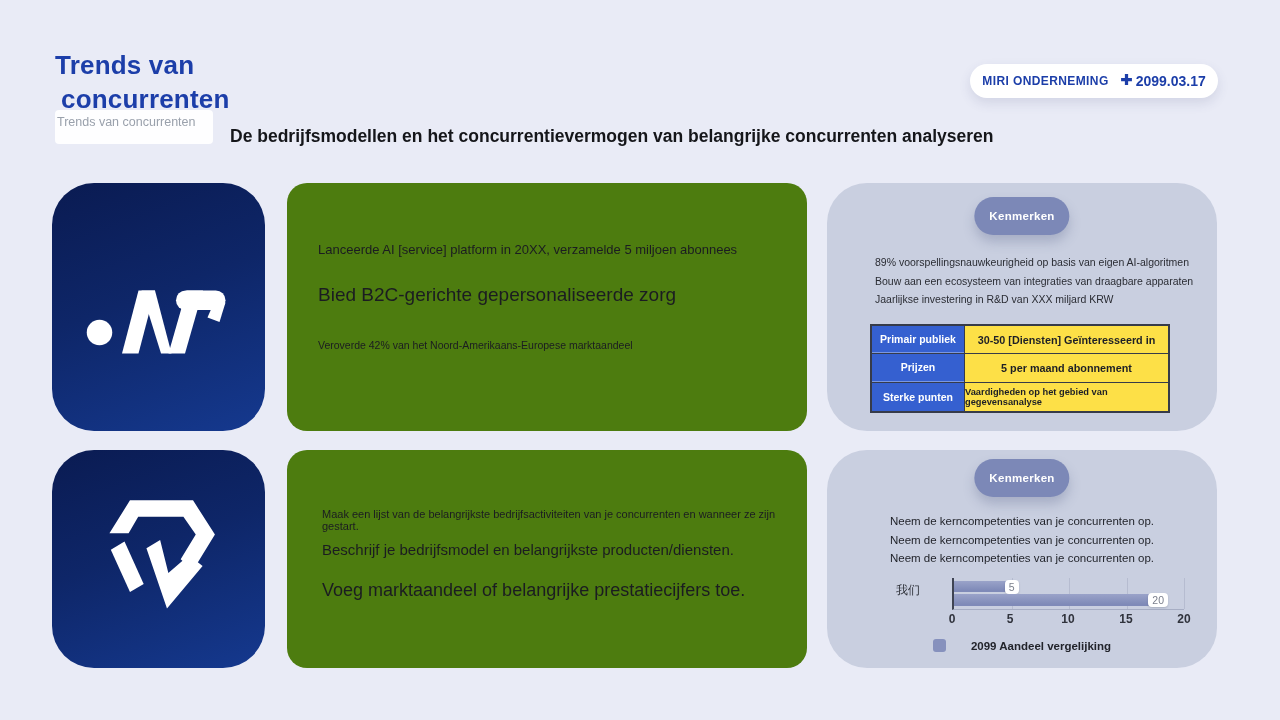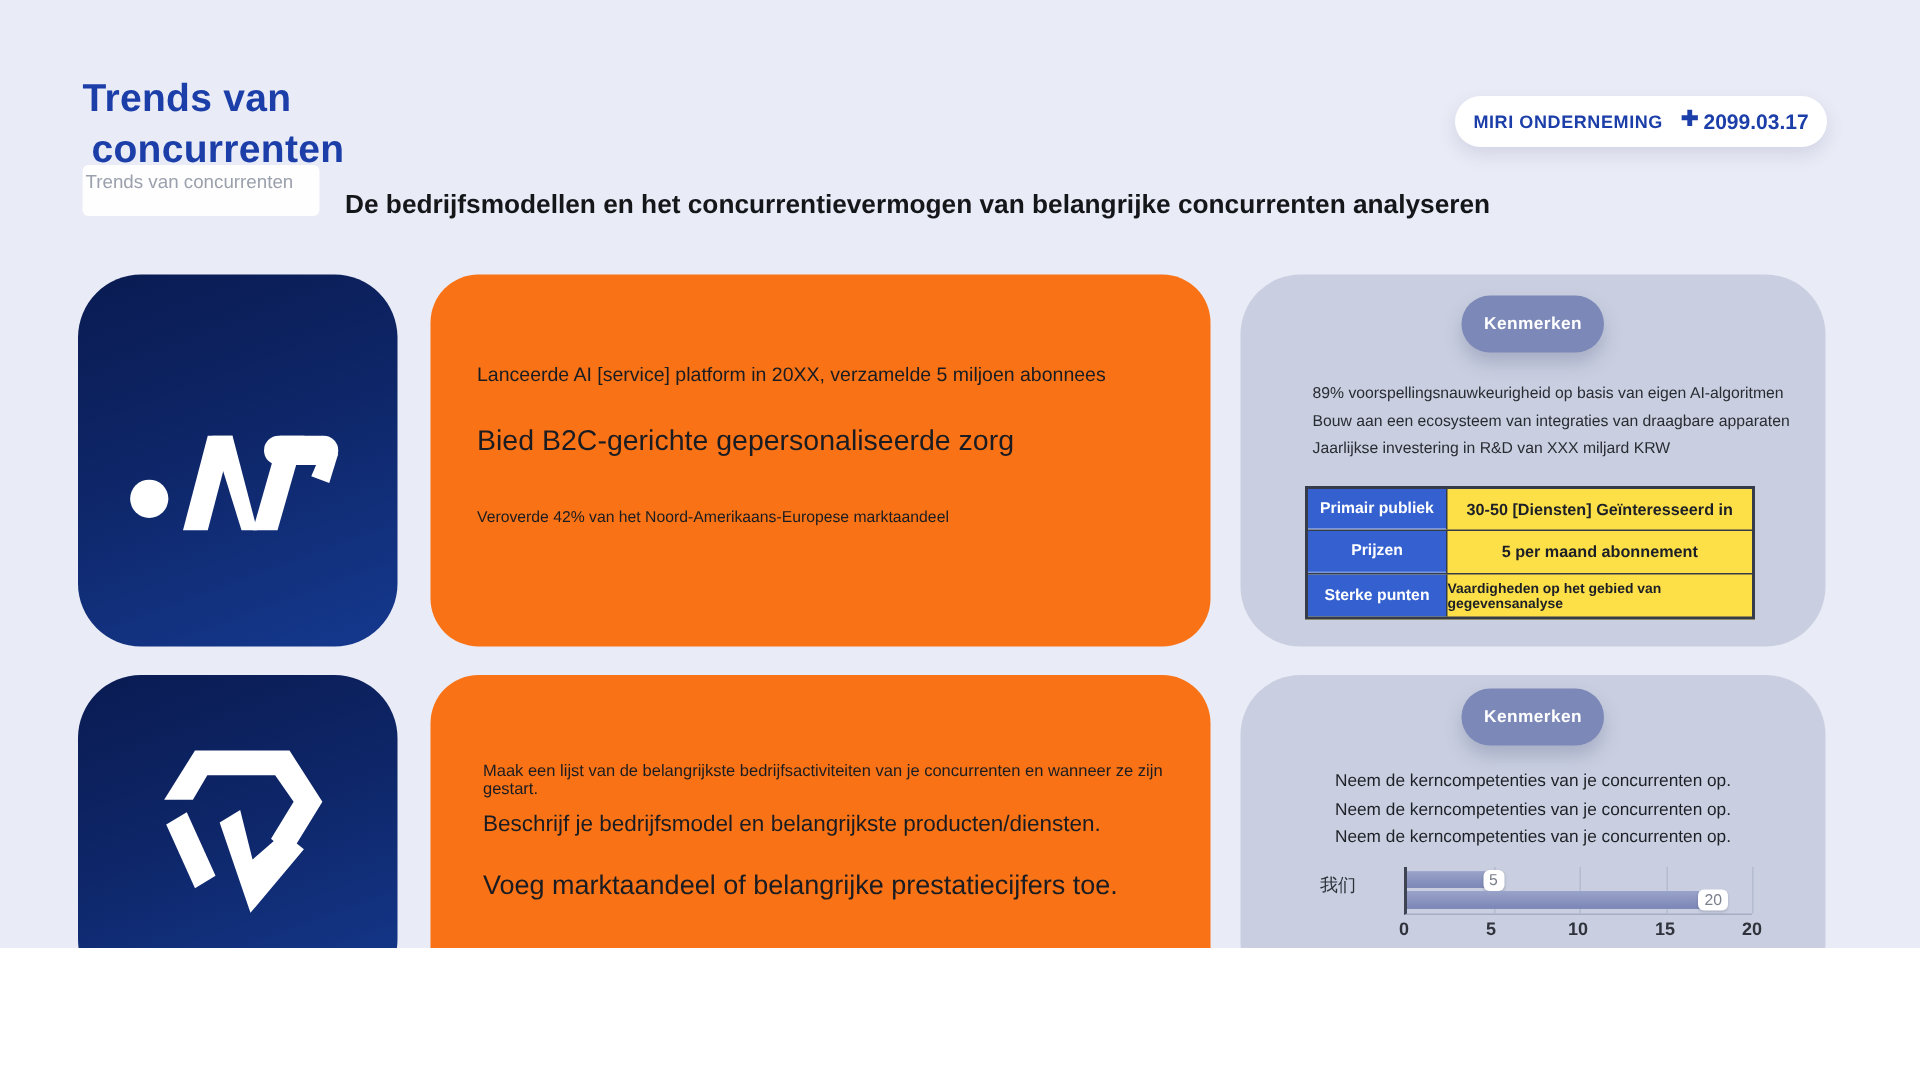--- a/index.html
+++ b/index.html
@@ -1,35 +1,35 @@
 <!DOCTYPE html>
 <html><head>
 <meta charset="utf-8">
 <style>
   * { margin:0; padding:0; box-sizing:border-box; }
   html,body { width:1280px; height:720px; }
   body { font-family:"Liberation Sans", sans-serif; }
-  .slide { position:relative; width:1280px; height:632px; background:#e9ebf6; overflow:hidden; }
+  .slide { position:relative; width:1280px; height:720px; background:#e9ebf6; overflow:hidden; }
 
   
   .title { position:absolute; left:55px; top:48px; font-size:26px; font-weight:800; color:#1c3ea9; line-height:34px; letter-spacing:.2px; }
   .title .l2 { padding-left:6px; display:block; }
   .subtitle-bar { position:absolute; left:55px; top:110px; width:158px; height:34px; background:rgba(255,255,255,.92); border-radius:4px; padding:2px 6px 0 2px; }
   .subtitle-bar span { font-size:12.5px; color:#9aa1ac; }
   .heading { position:absolute; left:230px; top:126px; font-size:17.5px; font-weight:700; color:#15161a; }
   .top-pill { position:absolute; left:970px; top:64px; width:248px; height:34px; background:#fff; border-radius:17px;
               box-shadow:0 5px 12px rgba(70,80,130,.14); display:flex; align-items:center; justify-content:center; gap:11px; }
   .top-pill .company { font-size:12px; font-weight:700; color:#1c3ea9; letter-spacing:.4px; }
   .top-pill .date-group { display:flex; align-items:center; gap:3px; }
   .top-pill .date { font-size:14px; font-weight:700; color:#1c3ea9; }
 
   
   .card { position:absolute; border-radius:38px; }
   .logo-card { left:52px; width:213px; background:linear-gradient(160deg,#0a1b52 0%,#0e2668 45%,#15398f 100%); border-radius:42px; }
-  .white-card { left:287px; width:520px; background:#f97316; border-radius:32px; }
+  .white-card { left:287px; width:520px; background:#4d7c0f; border-radius:20px; }
   .feature-card { left:827px; width:390px; background:#c9cfe0; border-radius:40px; }
   .row1 { top:183px; height:248px; }
   .row2 { top:450px; height:218px; }
 
   .logo-svg { position:absolute; }
 
   
   .note { position:absolute; left:31px; color:#1b1c21; }
   .wc1 .n1 { top:59px;  font-size:13px; }
   .wc1 .n2 { top:101px; font-size:19px; }
@@ -56,21 +56,21 @@
   .spec-row { display:flex; height:28.3px; border-bottom:1px solid #363b49; }
   .spec-row:last-child { border-bottom:none; }
   .spec-label { width:92px; background:#3560d0; color:#fff; font-size:10.5px; font-weight:700;
                 display:flex; align-items:center; justify-content:center; border-bottom:1px solid rgba(255,255,255,.35); }
   .spec-row:last-child .spec-label { border-bottom:none; }
   .spec-value { flex:1; border-left:1.5px solid #363b49; display:flex; align-items:center; justify-content:center;
                 color:#1d1f26; font-size:10.8px; font-weight:700; }
   .spec-row.small .spec-value { font-size:9.3px; }
 
   
-  .chart { position:absolute; left:81px; top:128px; width:260px;padding-left:28px; }
+  .chart { position:absolute; left:97px; top:128px; width:260px;padding-left:28px; }
   .cat-label { position:absolute; left:-28px; top:4px; font-size:12px; color:#2d3038; }
   .plot { position:relative; height:32px; border-left:2px solid #3f4453; border-bottom:1.5px solid #a7aec4; }
   .gridline { position:absolute; top:0; bottom:0; width:1px; background:#b6bcd0; z-index:1; }
   .bar { position:absolute; left:0; background:linear-gradient(180deg,#9aa3c9 0%,#7f8ab8 85%); z-index:2; }
   .bar1 { top:3px; height:11px; }
   .bar2 { top:16px; height:12px; }
   .val-pill { position:absolute; right:-7px; top:50%; transform:translateY(-50%); background:#fff; border-radius:4px;
               padding:0 4px; font-size:10.5px; line-height:14px; color:#7a7f8c; box-shadow:0 1px 2px rgba(40,45,60,.2); }
   .xticks { position:relative; height:18px; margin-top:2px; }
   .xtick { position:absolute; transform:translateX(-50%); font-size:12px; font-weight:700; color:#30333c; }

